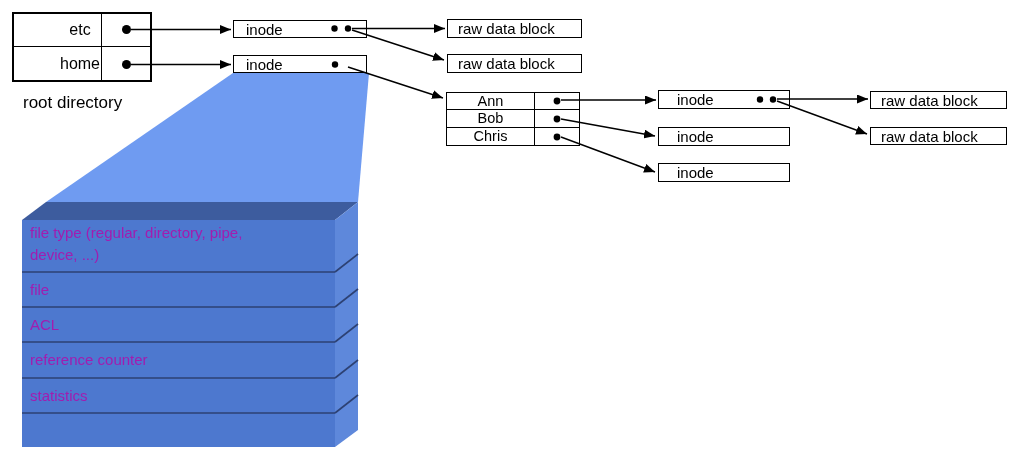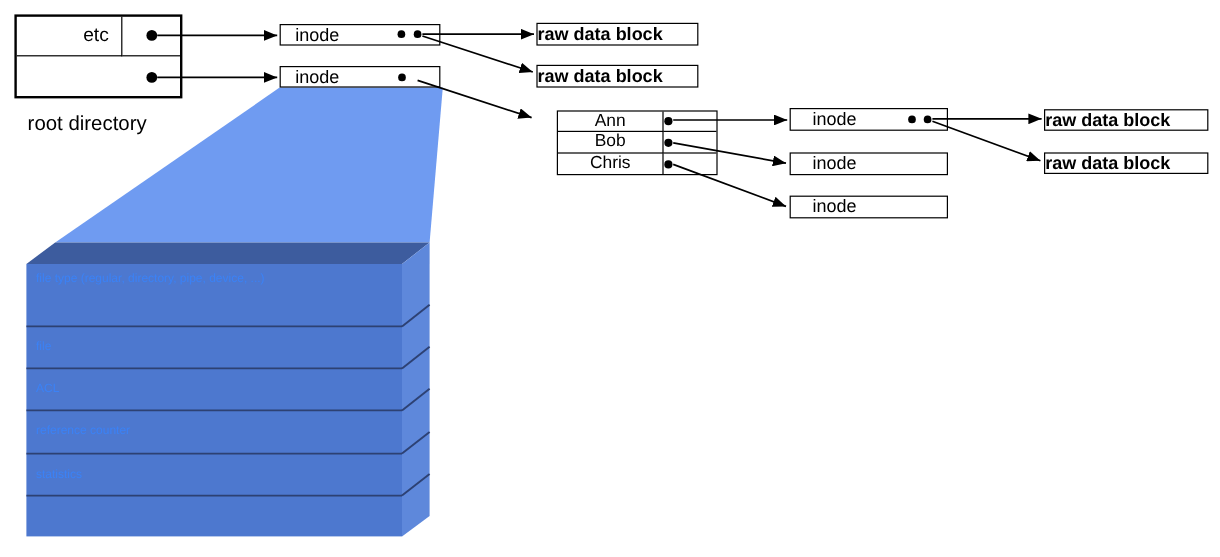--- a/index.html
+++ b/index.html
@@ -9,21 +9,21 @@
   }
   .layer{position:absolute;left:0;top:0;width:1017px;height:464px;}
 
   
   .sbox{
     position:absolute;box-sizing:border-box;border:1.6px solid #000;
     display:flex;align-items:center;font-size:15px;background:transparent;
     white-space:nowrap;
   }
   .pad12{padding-left:12px;}
-  .pad10{font-weight:bold;}
+  .pad10{padding-left:10px;}
   .pad18{padding-left:18px;}
 
   #inode1{left:233px;top:20px;width:134px;height:18px;}
   #inode2{left:233px;top:55px;width:134px;height:18px;}
   #rawL1{left:447px;top:19px;width:135px;height:19px;}
   #rawL2{left:447px;top:54px;width:135px;height:19px;}
   #inodeA{left:658px;top:90px;width:132px;height:19px;}
   #inodeB{left:658px;top:127px;width:132px;height:19px;}
   #inodeC{left:658px;top:163px;width:132px;height:19px;}
   #rawR1{left:870px;top:91px;width:137px;height:18px;}
@@ -36,32 +36,32 @@
     display:grid;grid-template-columns:88px 1fr;grid-template-rows:1fr 1fr;
   }
   .root-table .cell{display:flex;align-items:center;justify-content:center;font-size:16px;padding-left:45px;}
   .rt-name{border-right:1.4px solid #000;}
   .rt-top{border-bottom:1.4px solid #000;}
 
   .caption{position:absolute;left:23px;top:93px;font-size:17px;white-space:nowrap;}
 
   
   .home-table{
-    position:absolute;left:464px;top:92px;width:134px;height:54px;
+    position:absolute;left:446px;top:92px;width:134px;height:54px;
     box-sizing:border-box;border:1.5px solid #000;
     display:grid;grid-template-columns:88px 1fr;grid-template-rows:1fr 1fr 1fr;
     font-size:14.5px;
   }
   .home-table .cell{display:flex;align-items:center;justify-content:center;}
   .ht-name{border-right:1.2px solid #000;}
   .ht-div{border-bottom:1.2px solid #000;}
 
   
   .stack-label{
-    position:absolute;left:30px;color:#3b82f6;font-size:10px;
+    position:absolute;left:30px;color:#a21caf;font-size:15px;
   }
   #srow0{top:222px;width:262px;line-height:21.5px;white-space:normal;}
   #srow1{top:272px;height:35px;line-height:35px;}
   #srow2{top:307px;height:35px;line-height:35px;}
   #srow3{top:342px;height:36px;line-height:36px;}
   #srow4{top:378px;height:35px;line-height:35px;}
   #srow5{top:413px;height:34px;line-height:34px;}
 </style>
 </head>
 <body>
@@ -119,20 +119,23 @@
       <circle cx="760" cy="99.5" r="3.2"></circle>
       <circle cx="773" cy="99.5" r="3.2"></circle>
     </g>
   </svg>
 
   <div class="root-table">
     <div class="cell rt-name rt-top">
       <span>etc</span>
     </div>
     <div class="cell rt-top"></div>
+    <div class="cell rt-name">
+      <span>home</span>
+    </div>
     <div class="cell"></div>
   </div>
 
   <div class="caption">root directory</div>
 
   <div class="sbox pad12" id="inode1">
     <span>inode</span>
   </div>
   <div class="sbox pad12" id="inode2">
     <span>inode</span>

